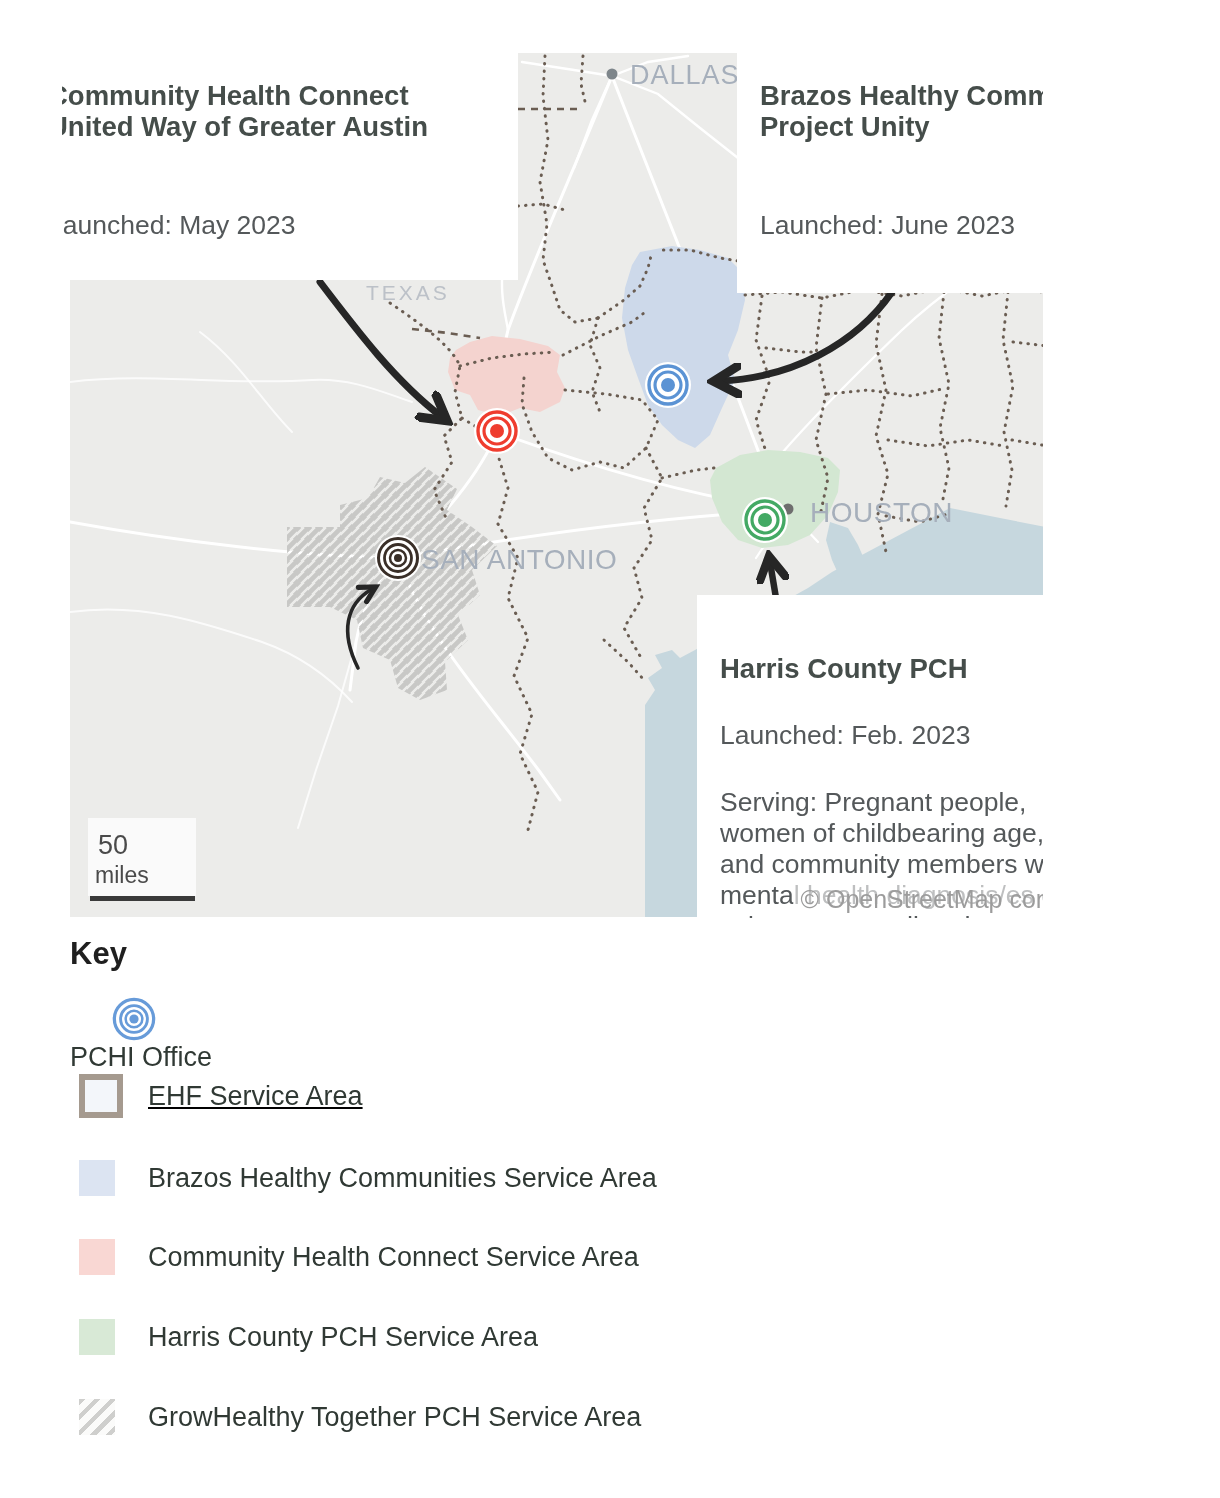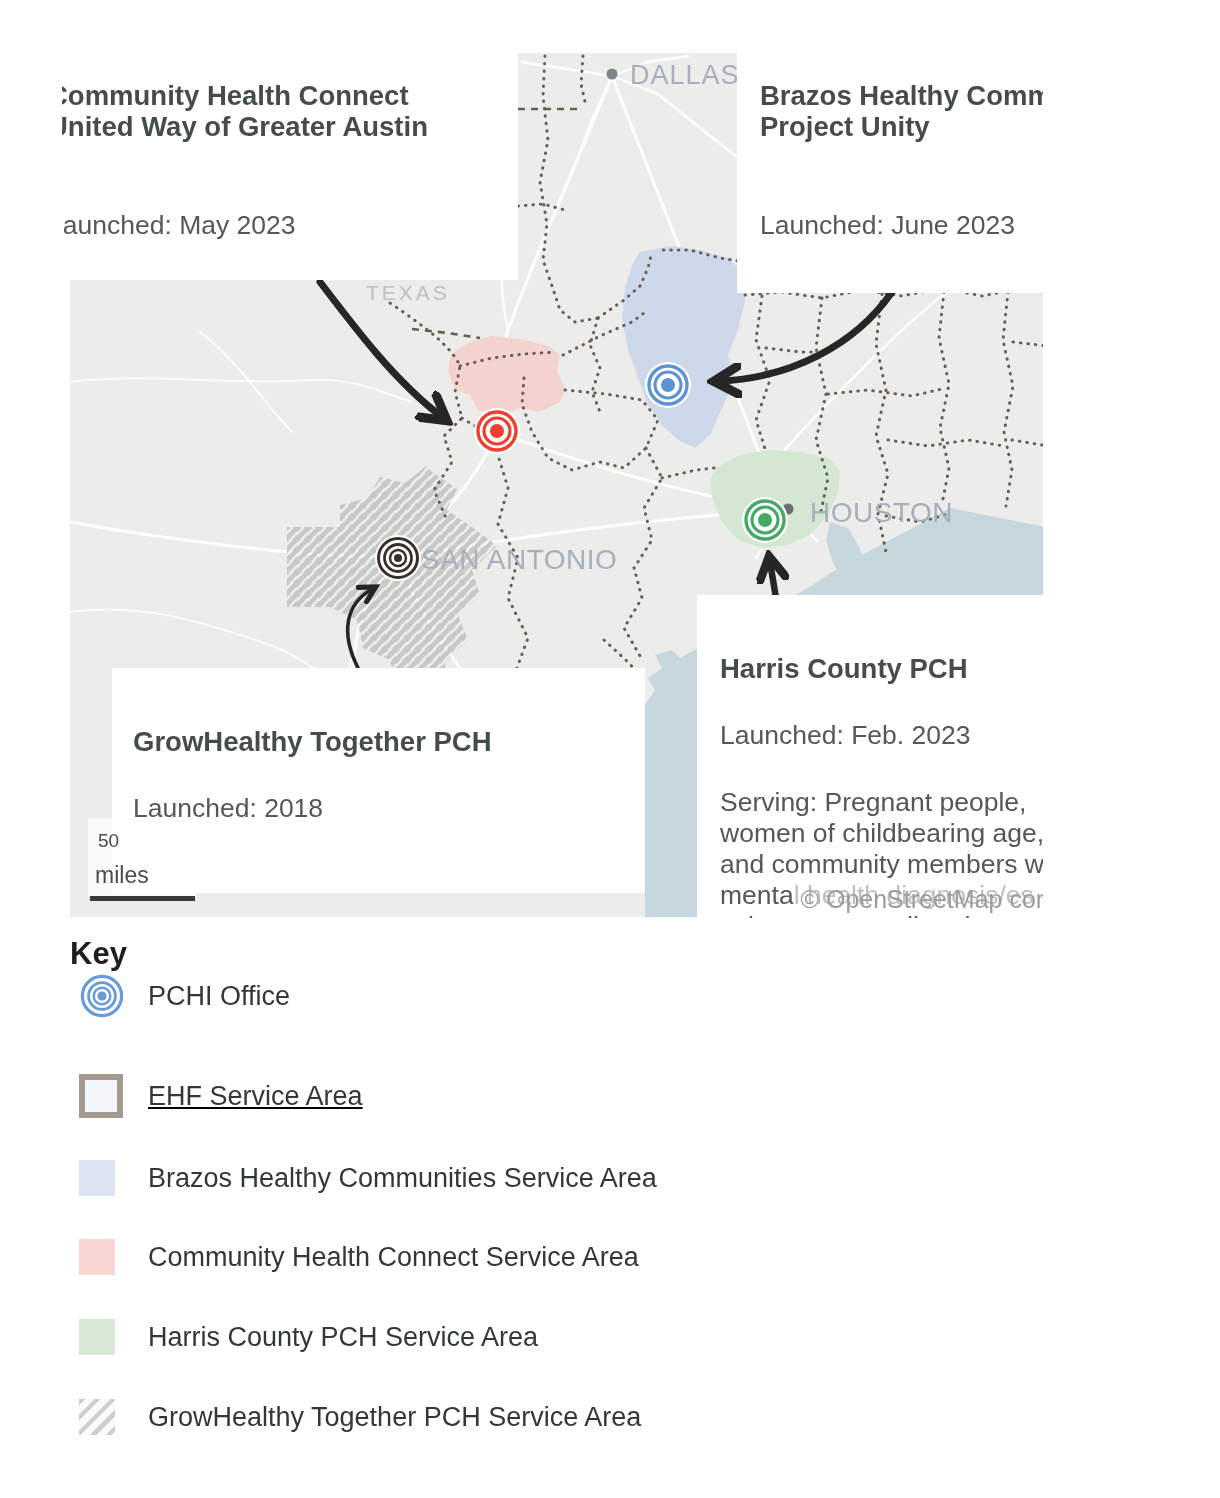--- a/index.html
+++ b/index.html
@@ -13,38 +13,38 @@
   .co-body{font-size:26.5px;line-height:31px;font-weight:400;color:#54585a;margin:0;}
   .co-community{left:62px;top:28px;width:438px;height:252px;padding:16px 0 0 0;box-sizing:border-box;}
   .co-community .inner{margin-left:-14px;}
   .co-brazos{left:737px;top:28px;width:413px;height:265px;padding:16px 0 0 23px;box-sizing:border-box;}
   .co-grow{left:112px;top:668px;width:533px;height:225px;padding:22px 0 0 21px;box-sizing:border-box;}
   .co-harris{left:697px;top:595px;width:446px;height:323px;padding:22px 0 0 23px;box-sizing:border-box;}
   .mt1{margin-top:32px;} .mt2{}
   
   .scale-panel{position:absolute;left:88px;top:818px;width:108px;height:78px;
                background:rgba(255,255,255,0.74);z-index:30;}
-  .scale-num{position:absolute;left:98px;top:830px;font-size:19px;color:#4a4a4a;z-index:31;}
+  .scale-num{position:absolute;left:98px;top:830px;font-size:27px;color:#4a4a4a;z-index:31;}
   .scale-unit{position:absolute;left:95px;top:862px;font-size:23px;color:#4a4a4a;z-index:31;}
   .scale-bar{position:absolute;left:90px;top:896px;width:105px;height:5px;background:#3a3a3a;z-index:31;}
   
   .attribution{position:absolute;left:793px;top:884px;width:352px;height:32px;
                background:rgba(255,255,255,0.62);z-index:30;
                font-size:25px;line-height:31px;color:#9c9c9c;text-align:right;padding-right:5px;box-sizing:border-box;}
   
   .key-heading{position:absolute;left:70px;top:936px;font-size:31px;font-weight:600;color:#1f1f1f;}
   .krow{position:absolute;left:70px;height:48px;display:flex;align-items:center;}
   .krow .cell{width:78px;display:flex;justify-content:flex-start;align-items:center;padding-left:9px;box-sizing:border-box;}
   .klabel{font-size:27px;color:#303934;}
   .sw{box-sizing:border-box;}
   .sw-ehf{width:44px;height:44px;border:6px solid #a59a8f;background:#f3f6fa;}
   .sw-fill{width:36px;height:36px;}
   .sw-brazos{background:#dce4f2;} .sw-community{background:#f9d7d3;} .sw-harris{background:#d8e9d6;}
   .sw-hatch{width:36px;height:36px;background:repeating-linear-gradient(135deg,#cfcfcd 0 4.5px,#fbfbfa 4.5px 11px);}
-  .row-pchi{top:972px;} .row-ehf{top:1072px;text-decoration:underline;} .row-brazos{top:1154px;}
+  .row-pchi{top:996px;flex-direction:column;} .row-ehf{top:1072px;text-decoration:underline;} .row-brazos{top:1154px;}
   .row-community{top:1233px;} .row-harris{top:1313px;} .row-grow{top:1393px;}
 </style>
 </head>
 <body>
 
 <div class="page">
 
   <svg class="map-svg" width="1220" height="1498" viewBox="0 0 1220 1498">
     <defs>
       <clipPath id="mapclip">
@@ -187,27 +187,20 @@
 
   <div class="callout co-brazos">
     <div class="inner">
       <p class="co-title">Brazos Healthy Communities
 Project Unity</p>
       <p class="co-body mt1">Launched: June 2023</p>
       
     </div>
   </div>
 
-  <div class="callout co-grow">
-    <div class="inner">
-      <p class="co-title">GrowHealthy Together PCH</p>
-      <p class="co-body mt2">Launched: 2018</p>
-      
-    </div>
-  </div>
 
   <div class="callout co-harris">
     <div class="inner">
       <p class="co-title">Harris County PCH</p>
       <p class="co-body mt2">Launched: Feb. 2023</p>
       <p class="co-body mt2">Serving: Pregnant people,
 women of childbearing age,
 and community members with
 mental health diagnosis/es or
 substance use disorders</p>

